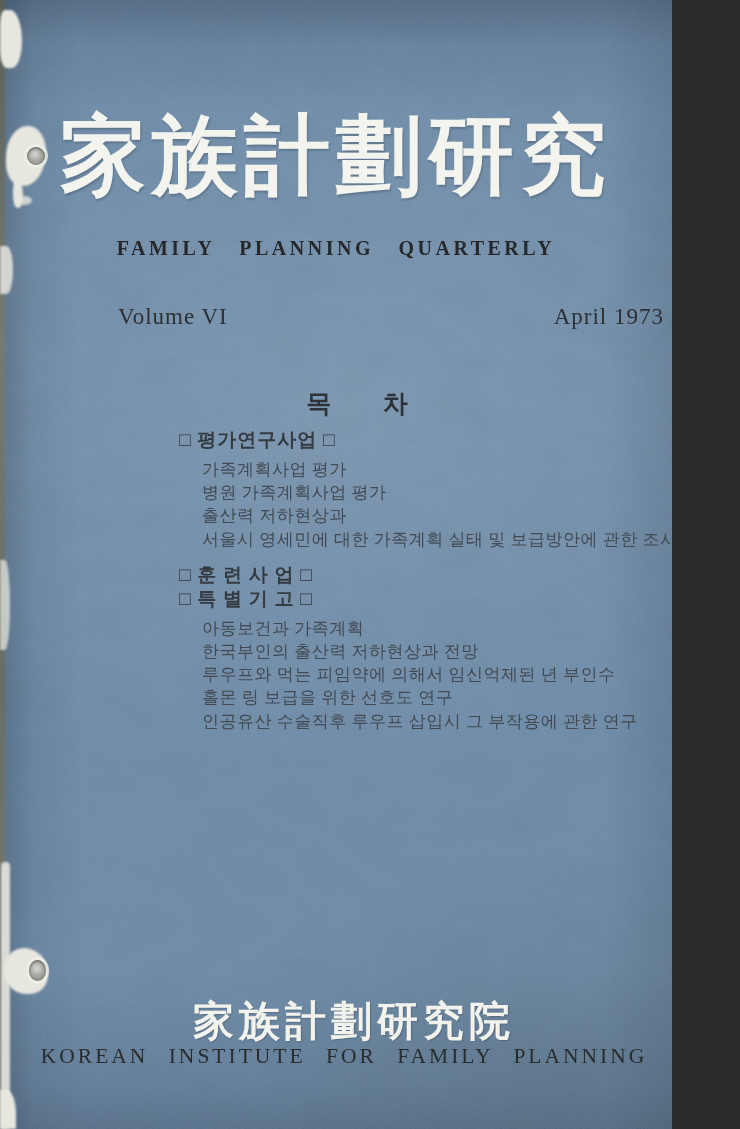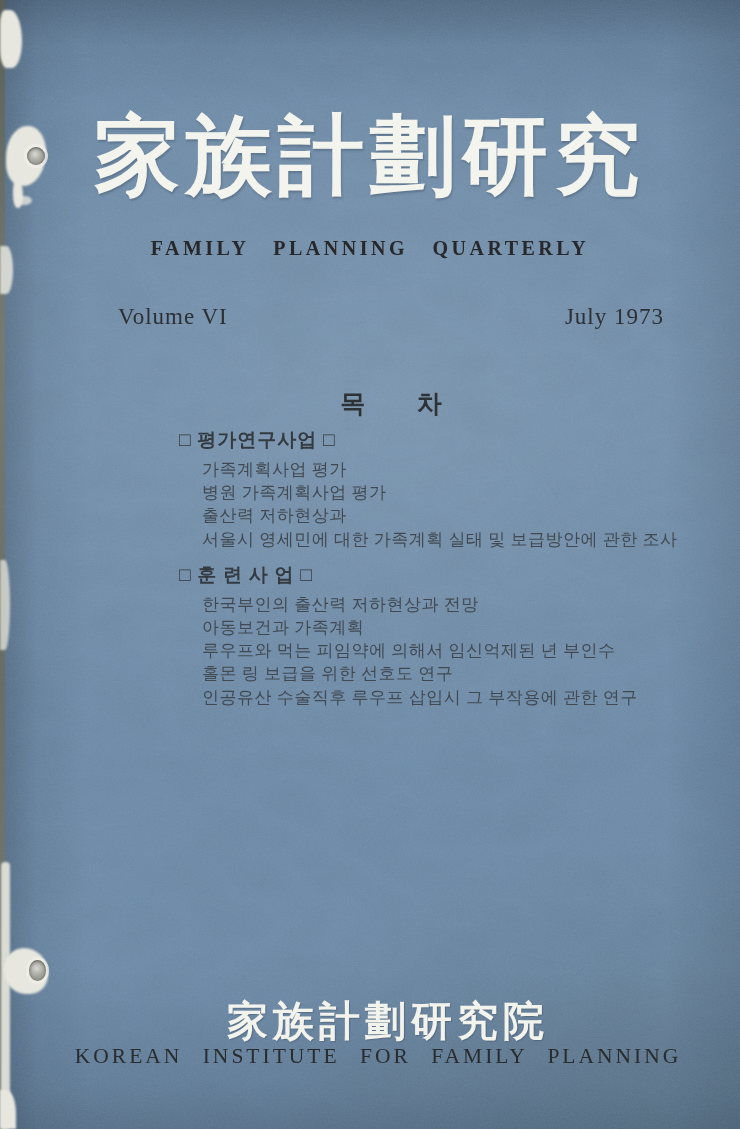--- a/index.html
+++ b/index.html
@@ -1,20 +1,20 @@
 <!DOCTYPE html>
 <html><head>
 <meta charset="utf-8">
 <style>
   html, body { margin: 0; padding: 0; background: #2a2a2a; }
   * { box-sizing: border-box; }
 
   .cover {
     position: relative;
-    width: 740px;
+    width: 672px;
     height: 1129px;
     overflow: hidden;
     font-family: "Liberation Serif", "DejaVu Serif", serif;
     background-color: #6a88a6;
     background-image:
       radial-gradient(ellipse 130% 55% at 52% 36%, rgba(255,255,255,0.10), rgba(255,255,255,0) 62%),
       radial-gradient(ellipse 70% 30% at 85% 95%, rgba(45,60,50,0.14), rgba(45,60,50,0) 70%),
       linear-gradient(180deg, rgba(26,42,60,0.35) 0%, rgba(26,42,60,0.10) 4%, rgba(26,42,60,0) 10%,
                       rgba(26,42,60,0) 86%, rgba(26,42,60,0.14) 96%, rgba(26,42,60,0.28) 100%),
       linear-gradient(90deg, rgba(22,36,52,0.30) 0%, rgba(22,36,52,0.08) 5%, rgba(22,36,52,0) 12%,
@@ -115,40 +115,41 @@
     <div class="hole-ring" style="left:29px; top:960px; width:17px; height:21px;"></div>
     <div class="wear" style="left:0; top:1090px; width:16px; height:39px; border-radius: 0 60% 0 0;"></div>
   </div>
 
   <h1 class="title-cjk" style="margin:0;">家族計劃研究</h1>
 
   <div class="title-en">FAMILY PLANNING QUARTERLY</div>
 
   <div class="vol-row">
     <span>Volume VI</span>
-    <span>July 1973</span>
+    <span>April 1973</span>
   </div>
 
   <div class="toc-title">목      차</div>
 
   <div class="toc">
 
     <div class="sec-heading">□ 평가연구사업 □</div>
     <ul>
       <li>가족계획사업 평가</li>
       <li>병원 가족계획사업 평가</li>
       <li>출산력 저하현상과</li>
       <li>서울시 영세민에 대한 가족계획 실태 및 보급방안에 관한 조사</li>
     </ul>
 
     <div class="sec-heading">□ 훈 련 사 업 □</div>
 
+    <div class="sec-heading">□ 특 별 기 고 □</div>
     <ul>
+      <li>아동보건과 가족계획</li>
       <li>한국부인의 출산력 저하현상과 전망</li>
-      <li>아동보건과 가족계획</li>
       <li>루우프와 먹는 피임약에 의해서 임신억제된 년 부인수</li>
       <li>홀몬 링 보급을 위한 선호도 연구</li>
       <li>인공유산 수술직후 루우프 삽입시 그 부작용에 관한 연구</li>
     </ul>
 
   </div>
 
   <div class="publisher-cjk">家族計劃研究院</div>
 
   <div class="publisher-en">KOREAN INSTITUTE FOR FAMILY PLANNING</div>

